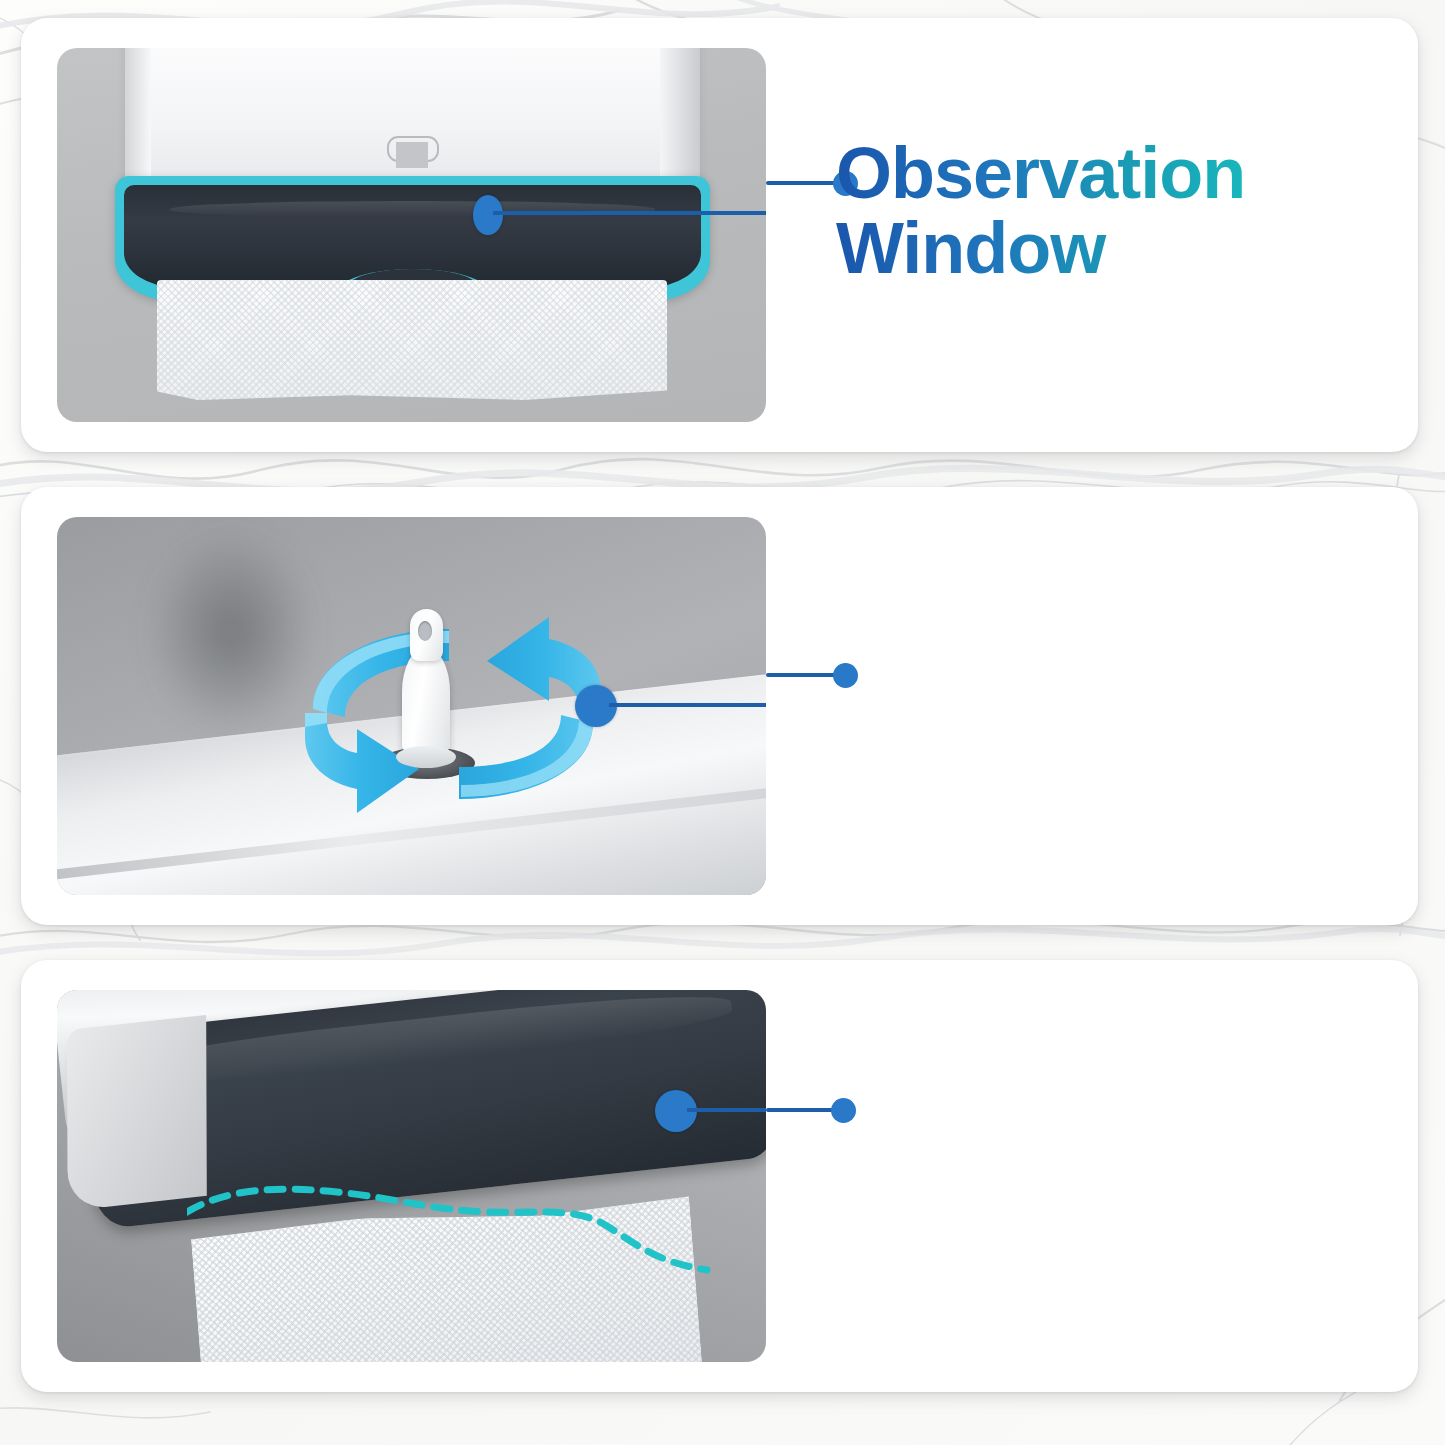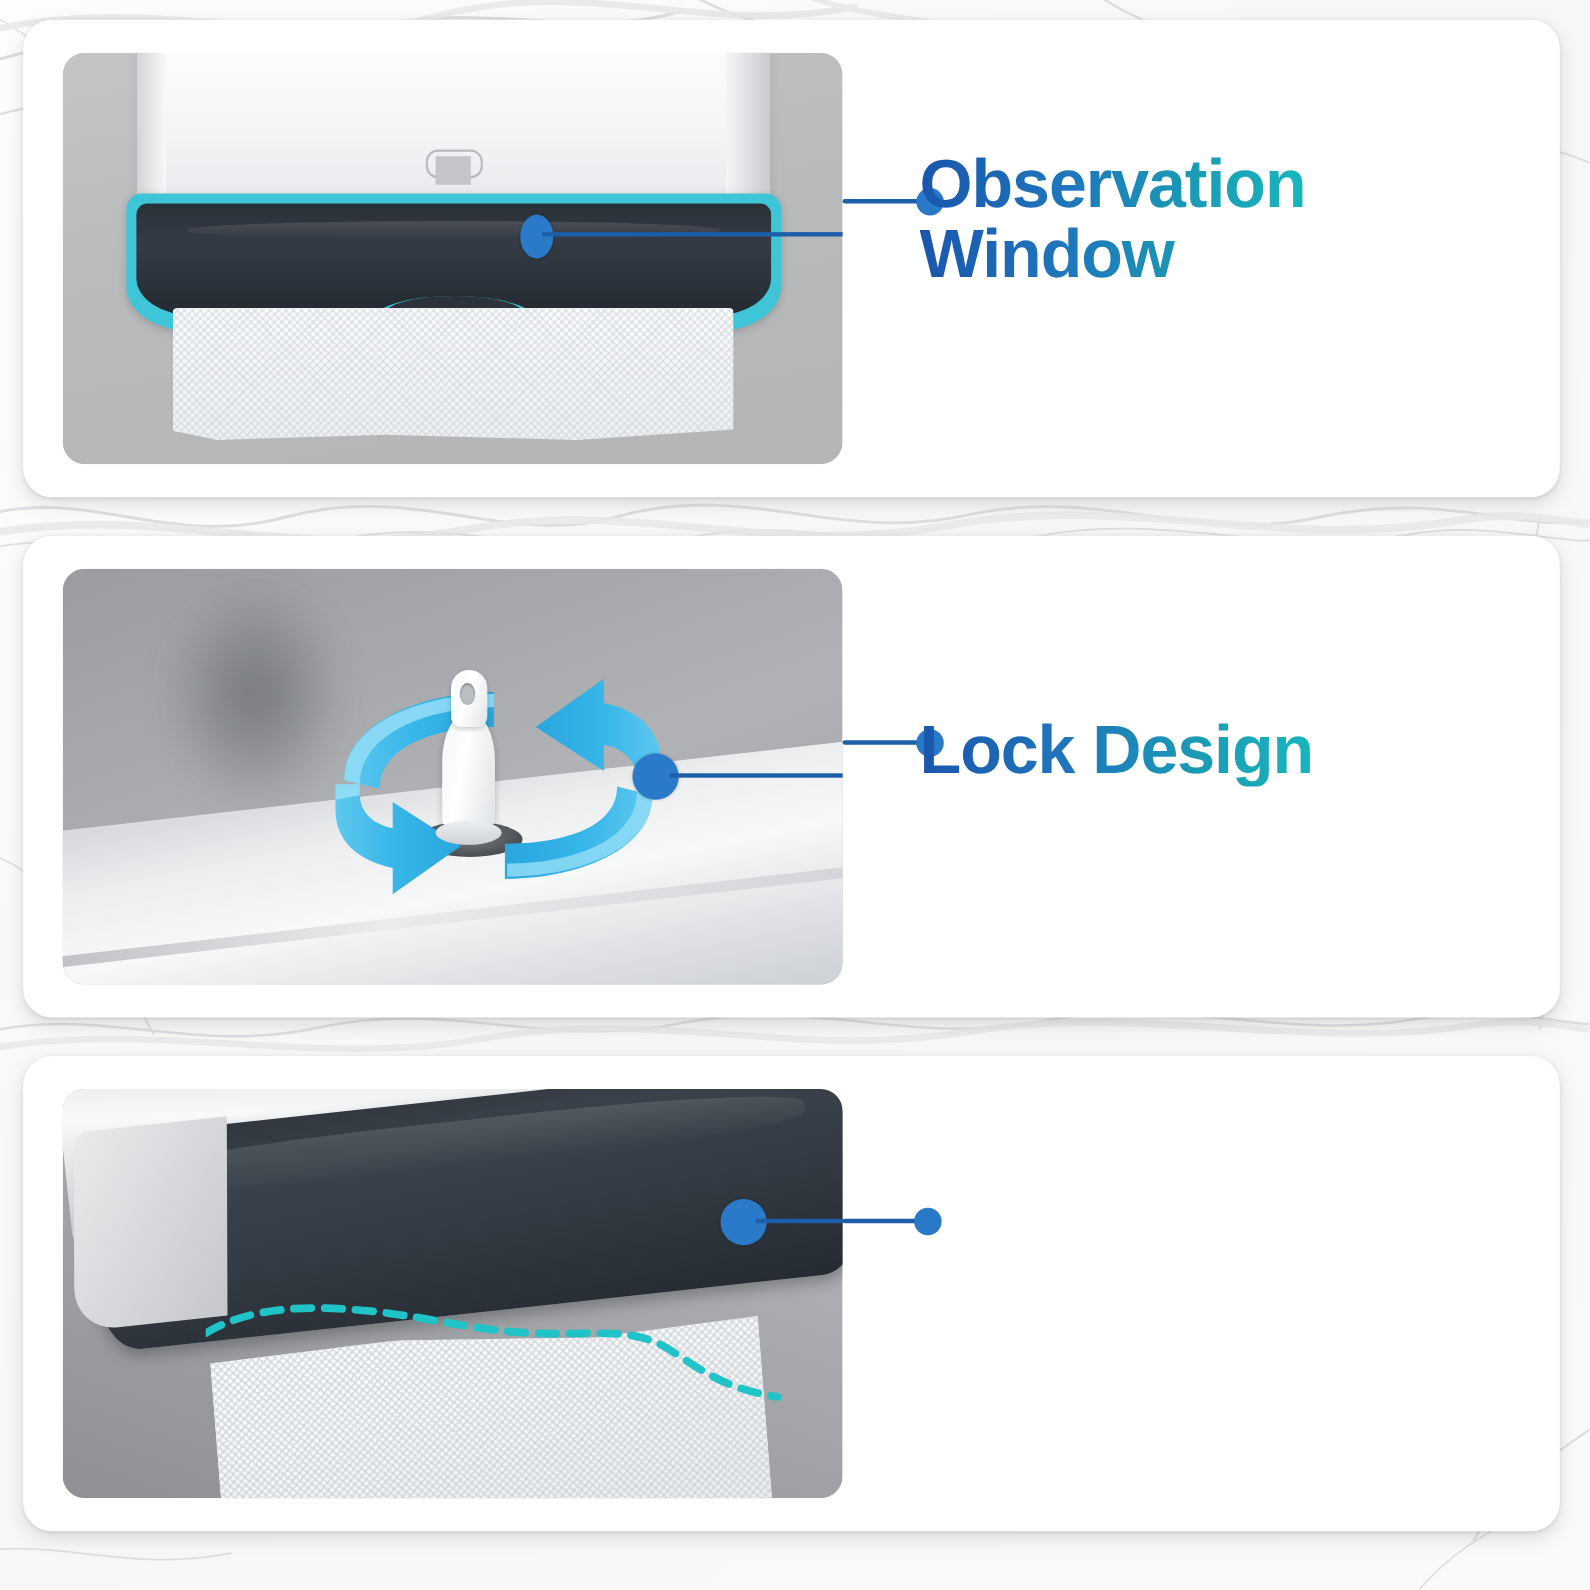--- a/index.html
+++ b/index.html
@@ -30,21 +30,21 @@
     border-radius:20px;overflow:hidden;
   }
   #photo-1{height:374px;}
   #photo-2{height:378px;}
   #photo-3{height:372px;}
 
   
   .label{
     position:absolute;
     font-weight:bold;
-    font-size:62px;
+    font-size:72px;
     line-height:1.04;
     letter-spacing:-1px;
     white-space:pre-line;
     background-image:linear-gradient(90deg,#1a56ad 0%,#1f76bc 38%,#1a9cb4 72%,#18b6bd 100%);
     -webkit-background-clip:text;background-clip:text;
     color:transparent;-webkit-text-fill-color:transparent;
   }
   #label-1{left:836px;top:136px;}
   #label-2{left:836px;top:651px;}
   #label-3{left:836px;top:1092px;}
@@ -323,21 +323,20 @@
       <div class="anchor-dot" style="left:518px;top:168px;width:42px;height:42px;"></div>
       <div style="position:absolute;left:552px;top:186px;width:160px;height:4px;background:#1d5ea8;"></div>
     </div>
 
     <div class="connector" style="left:745px;top:173px;">
       <div class="conn-line" style="width:70px;"></div>
       <div class="conn-dot-end"></div>
     </div>
   </div>
 
-  <div class="label" id="label-2">Lock Design</div>
 
   <div class="card" id="card-3">
 
     <div class="photo" id="photo-3">
       <div class="p3-bg"></div>
       <div class="p3-silver"></div>
       <div class="p3-badge">
           <i></i>
         </div>
       <div class="p3-dark"></div>

